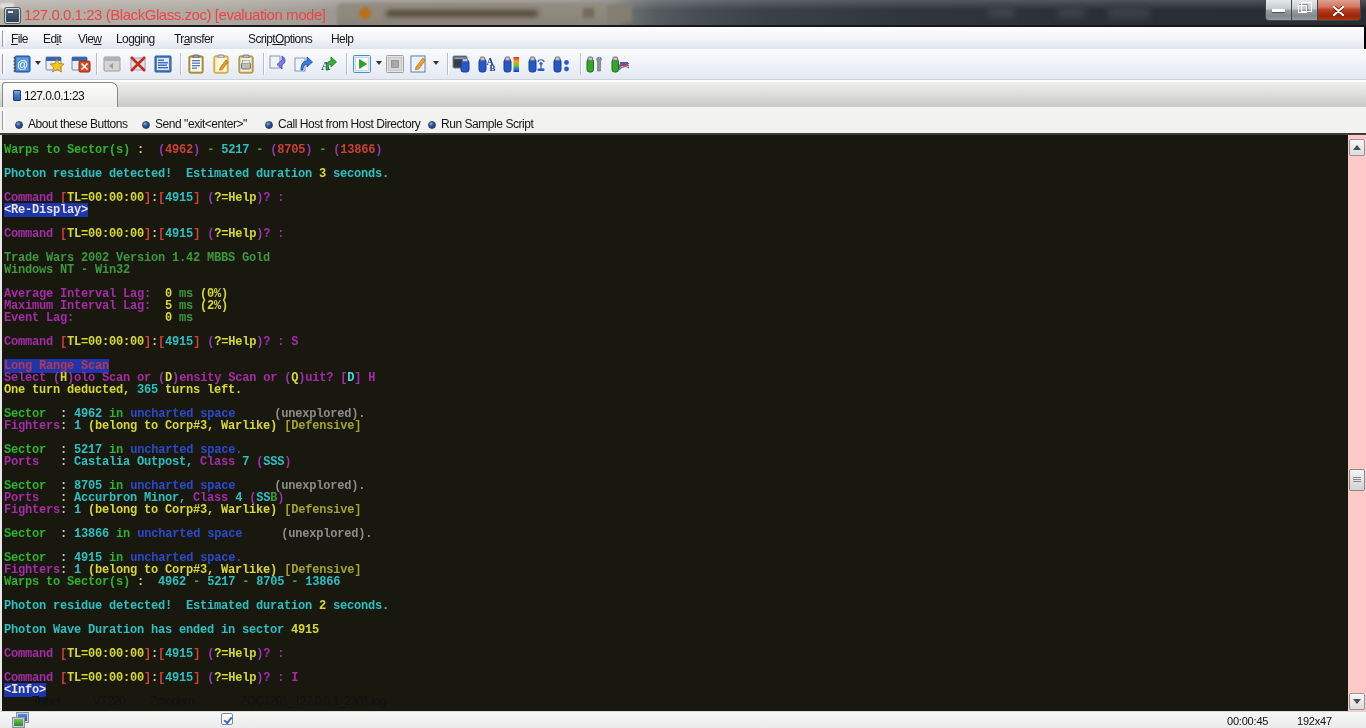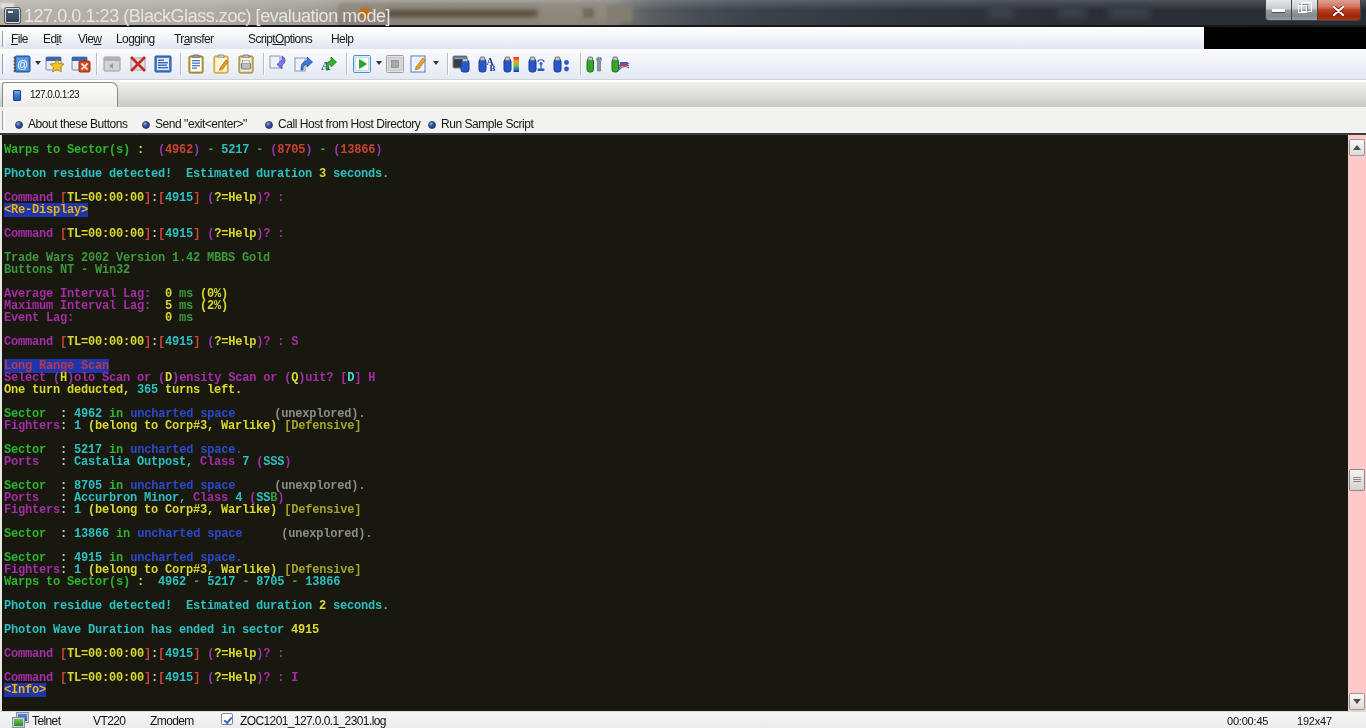--- a/index.html
+++ b/index.html
@@ -16,93 +16,93 @@
 #bgtab { left:337px; top:3px; width:270px; height:23px; background:linear-gradient(#948d80,#89837a); border-radius:5px 5px 0 0; filter:blur(1.2px); opacity:.95; }
 #bgtab-dot { left:359px; top:7px; width:12px; height:12px; border-radius:50%; background:#b9701e; filter:blur(1.2px); }
 #bgtab-txt { left:386px; top:10px; width:152px; height:7px; background:#564c3d; filter:blur(2.5px); border-radius:3px; }
 #bgtab-x1 { left:583px; top:8px; width:11px; height:10px; background:#746c5c; filter:blur(1.5px);}
 #bgtab-x2 { left:608px; top:5px; width:24px; height:17px; background:#847e71; filter:blur(1.8px);}
 #bgsm1 { left:988px; top:7px; width:26px; height:11px; background:#3d444b; filter:blur(3px); border-radius:3px;}
 #bgsm2 { left:1058px; top:7px; width:27px; height:11px; background:#3b4249; filter:blur(3px); border-radius:3px;}
 #bgsm3 { left:1108px; top:6px; width:42px; height:13px; background:#394047; filter:blur(3px); border-radius:3px;}
 #zicon { left:5px; top:8px; width:15px; height:15px; background:linear-gradient(#4d6478,#2d4055); border:1px solid #d8d8d8; border-radius:2px; box-shadow:0 0 0 1px #55585c; }
 #zicon:before { content:""; position:absolute; left:2px; top:2px; width:5px; height:2px; background:#dfe6ea; }
-#title-text { left:24px; top:6px; font-size:18px; letter-spacing:-0.45px; color:#e5e5e5; white-space:nowrap; }
+#title-text { left:24px; top:6px; font-size:15px; letter-spacing:-0.45px; color:#ef4444; white-space:nowrap; }
 
 .capbtn { top:0; height:21px; border:1px solid #42464b; border-top:none; }
 #btn-min { left:1265px; width:27px; border-radius:0 0 0 4px;
   background:linear-gradient(#e6e8ea 0%,#c7cacd 45%,#9ba0a5 50%,#83888d 80%,#989da2 100%); }
 #btn-max { left:1291px; width:27px;
   background:linear-gradient(#e6e8ea 0%,#c7cacd 45%,#9ba0a5 50%,#83888d 80%,#989da2 100%); }
 #btn-cls { left:1317px; width:44px; border-radius:0 0 4px 0;
   background:linear-gradient(#dca294 0%,#d3745f 35%,#bc3d20 50%,#992508 80%,#ab3810 100%); }
 #g-min { left:1272px; top:9px; width:13px; height:3px; background:#fff; box-shadow:0 1px 1px rgba(0,0,0,.5); }
 #g-max { left:1298px; top:5px; width:9px; height:8px; border:1.5px solid #fff; background:transparent; box-shadow:1px -1px 0 rgba(0,0,0,.3); }
 #g-max:before { content:""; position:absolute; left:2px; top:-4px; width:9px; height:8px; border:1.5px solid #fff; }
 #g-cls { left:1333px; top:6px; width:11px; height:10px; }
 
 
-#menubar { left:0; top:27px; width:1204px; height:22px;
+#menubar { left:0; top:27px; width:1364px; height:22px;
   background:linear-gradient(#fdfdfe 0%,#f2f4f8 50%,#dfe4ee 100%); border-top:1px solid #fff; }
 .menu-item { position:absolute; top:4px; font-size:12px; letter-spacing:-0.6px; color:#1a1a1a; }
 #menubar .grip { left:2px; top:3px; height:16px; width:3px; border-left:1px solid #9aa0ab; border-right:1px solid #fff; }
 
 
 #toolbar { left:0; top:49px; width:1366px; height:31px;
   background:linear-gradient(#fafbfd 0%,#eef1f7 55%,#e4e9f2 100%); border-bottom:1px solid #cdd2da; }
 #toolbar .grip { left:2px; top:5px; height:20px; width:3px; border-left:1px solid #9aa0ab; border-right:1px solid #fff; }
 .tbsep { position:absolute; top:53px; width:1px; height:22px; background:#b9bec7; box-shadow:1px 0 0 #fff; }
 .tbi { position:absolute; top:54px; width:20px; height:20px; }
 .dd { position:absolute; top:61px; width:0; height:0; border-left:3.5px solid transparent; border-right:3.5px solid transparent; border-top:4px solid #333; }
 
 
 #tabstrip { left:0; top:80px; width:1366px; height:27px;
   background:linear-gradient(#f0f0ee 0%,#dbdbd9 55%,#c9c9c7 100%); border-top:2px solid #fff; }
 #tab1 { left:2px; top:82px; width:116px; height:25px; background:linear-gradient(#fcfcfb,#ececea); border:1px solid #8a8a8a; border-bottom:none; border-radius:3px 7px 0 0; }
 #tab1-icon { left:13px; top:90px; width:8px; height:11px; background:linear-gradient(#7ab0e8 0%,#4377c8 45%,#2d5cb4 100%); border:1px solid #1d3f86; border-radius:1px; }
-#tab1-text { left:30px; top:89px; font-size:10px; letter-spacing:-0.55px; color:#111; }
+#tab1-text { left:24px; top:89px; font-size:12px; letter-spacing:-0.55px; color:#111; }
 
 
 #btnbar { left:0; top:107px; width:1366px; height:28px; background:#f2f2f0; border-bottom:2px solid #3c3c3c; }
 #btnbar .grip { left:2px; top:4px; height:19px; width:3px; border-left:1px solid #9aa0ab; border-right:1px solid #fff; }
 .sphere { position:absolute; top:121px; width:8px; height:8px; border-radius:50%;
   background:radial-gradient(circle at 32% 28%, #9ab4e4 0%, #2e55ae 40%, #12307e 100%); border:1px solid #3a3f48; }
 .bblabel { position:absolute; top:116.5px; font-size:12px; letter-spacing:-0.45px; color:#151515; white-space:pre; }
 
 
 #term { left:0; top:135px; width:1348px; height:576px; background:#18180f; border-left:2px solid #e8e8e6; }
 #termtext { position:absolute; left:4px; top:144px; font-family:"Liberation Mono",monospace; font-weight:bold; font-size:12px; line-height:12px; letter-spacing:-0.2px; white-space:pre; }
 .g { color:#2db32d; } 
 .G { color:#3d993d; } 
 .c { color:#2cc0c0; } 
 .C { color:#3fdede; } 
 .r { color:#cc4136; } 
 .p { color:#9536ad; } 
 .m { color:#a62ba6; } 
 .y { color:#d8d832; } 
-.o { color:#eab308; } 
+.o { color:#e5e5e5; } 
 .d { color:#a3a32a;text-align:right; } 
 .w { color:#c8c8c8; } 
 .q { color:#8c8c8c;margin-left:32px; } 
 .b { color:#2d49cc; } 
 .lr { color:#b5394f; }
 .hb { background:#1e35ad; }
 
 
 #sbar { left:1348px; top:135px; width:18px; height:576px; background:#ffc9c9; }
 .sbtn { position:absolute; left:1349px; width:16px; height:17px; background:linear-gradient(#f8f8f8,#dcdcdc); border:1px solid #979797; border-radius:2px; }
 #sb-up { top:139px; } #sb-dn { top:693px; }
 .tri-up { position:absolute; left:1353px; top:145px; width:0; height:0; border-left:4px solid transparent; border-right:4px solid transparent; border-bottom:5px solid #4d4d4d; }
 .tri-dn { position:absolute; left:1353px; top:699px; width:0; height:0; border-left:4px solid transparent; border-right:4px solid transparent; border-top:5px solid #4d4d4d; }
 #sb-thumb { position:absolute; left:1349px; top:469px; width:16px; height:22px; background:linear-gradient(#f4f4f4,#d2d2d2); border:1px solid #8a8a8a; border-radius:2px; }
 #sb-thumb:before { content:""; position:absolute; left:3px; top:7px; width:8px; height:1px; background:#888; box-shadow:0 2px 0 #888, 0 4px 0 #888; }
 
 
 #statusbar { left:0; top:711px; width:1366px; height:17px; background:linear-gradient(#f6f6f6,#ebebeb); border-top:1px solid #d8d8d8; }
-.st { position:absolute; top:714px; font-size:12px; letter-spacing:-0.6px; color:#111; }
+.st { position:absolute; top:694px; font-size:12px; letter-spacing:-0.6px; color:#111; }
 .str { position:absolute; top:715px; font-size:11px; letter-spacing:-0.2px; color:#111; }
 #st-icon-b { left:17px; top:713px; width:11px; height:9px; background:linear-gradient(#5a8ae0,#2a55b0); border:1px solid #c8d0dc; box-shadow:0 0 0 1px #8892a0; }
 #st-icon-g { left:13px; top:718px; width:11px; height:9px; background:linear-gradient(#6ec44e,#2e8c20); border:1px solid #c8d0dc; box-shadow:0 0 0 1px #8892a0; }
 #st-chk { left:221px; top:713px; width:12px; height:12px; background:#fff; border:1px solid #7a8a9a; border-radius:2px; }
 #st-chk:before { content:""; position:absolute; left:2px; top:3px; width:6px; height:3px; border-left:2px solid #3a66c8; border-bottom:2px solid #3a66c8; transform:rotate(-50deg); }
 </style>
 </head>
 <body>
 <div class="abs" id="titlebar"></div>
 <div class="abs" id="bgtab"></div>
@@ -315,21 +315,21 @@
 <pre id="termtext"><span class="g">Warps to Sector(s)</span> <span class="y">:</span>  <span class="p">(</span><span class="r">4962</span><span class="p">)</span> <span class="g">-</span> <span class="c">5217</span> <span class="g">-</span> <span class="p">(</span><span class="r">8705</span><span class="p">)</span> <span class="g">-</span> <span class="p">(</span><span class="r">13866</span><span class="p">)</span>
 
 <span class="c">Photon residue detected!  Estimated duration </span><span class="y">3</span><span class="c"> seconds.</span>
 
 <span class="m">Command</span> <span class="r">[</span><span class="y">TL=00:00:00</span><span class="r">]</span><span class="w">:</span><span class="r">[</span><span class="c">4915</span><span class="r">]</span> <span class="p">(</span><span class="y">?=Help</span><span class="p">)</span><span class="m">? :</span>
 <span class="hb"><span class="o">&lt;Re-Display&gt;</span></span>
 
 <span class="m">Command</span> <span class="r">[</span><span class="y">TL=00:00:00</span><span class="r">]</span><span class="w">:</span><span class="r">[</span><span class="c">4915</span><span class="r">]</span> <span class="p">(</span><span class="y">?=Help</span><span class="p">)</span><span class="m">? :</span>
 
 <span class="G">Trade Wars 2002 Version 1.42 MBBS Gold</span>
-<span class="G">Buttons NT - Win32</span>
+<span class="G">Windows NT - Win32</span>
 
 <span class="m">Average Interval Lag:</span>  <span class="y">0</span> <span class="G">ms</span> <span class="y">(0%)</span>
 <span class="m">Maximum Interval Lag:</span>  <span class="y">5</span> <span class="G">ms</span> <span class="y">(2%)</span>
 <span class="m">Event Lag:</span>             <span class="y">0</span> <span class="G">ms</span>
 
 <span class="m">Command</span> <span class="r">[</span><span class="y">TL=00:00:00</span><span class="r">]</span><span class="w">:</span><span class="r">[</span><span class="c">4915</span><span class="r">]</span> <span class="p">(</span><span class="y">?=Help</span><span class="p">)</span><span class="m">? : S</span>
 
 <span class="hb"><span class="lr">Long Range Scan</span></span>
 <span class="m">Select </span><span class="p">(</span><span class="y">H</span><span class="p">)</span><span class="m">olo Scan or </span><span class="p">(</span><span class="y">D</span><span class="p">)</span><span class="m">ensity Scan or </span><span class="p">(</span><span class="y">Q</span><span class="p">)</span><span class="m">uit? [</span><span class="C">D</span><span class="m">] H</span>
 <span class="y">One turn deducted, </span><span class="c">365</span><span class="y"> turns left.</span>

